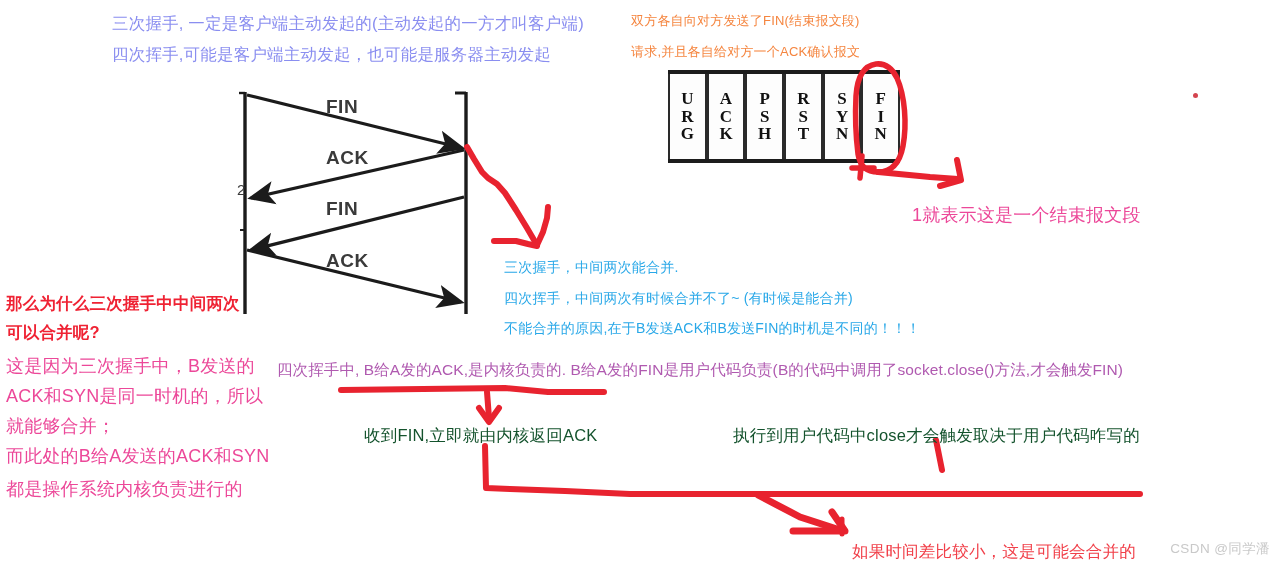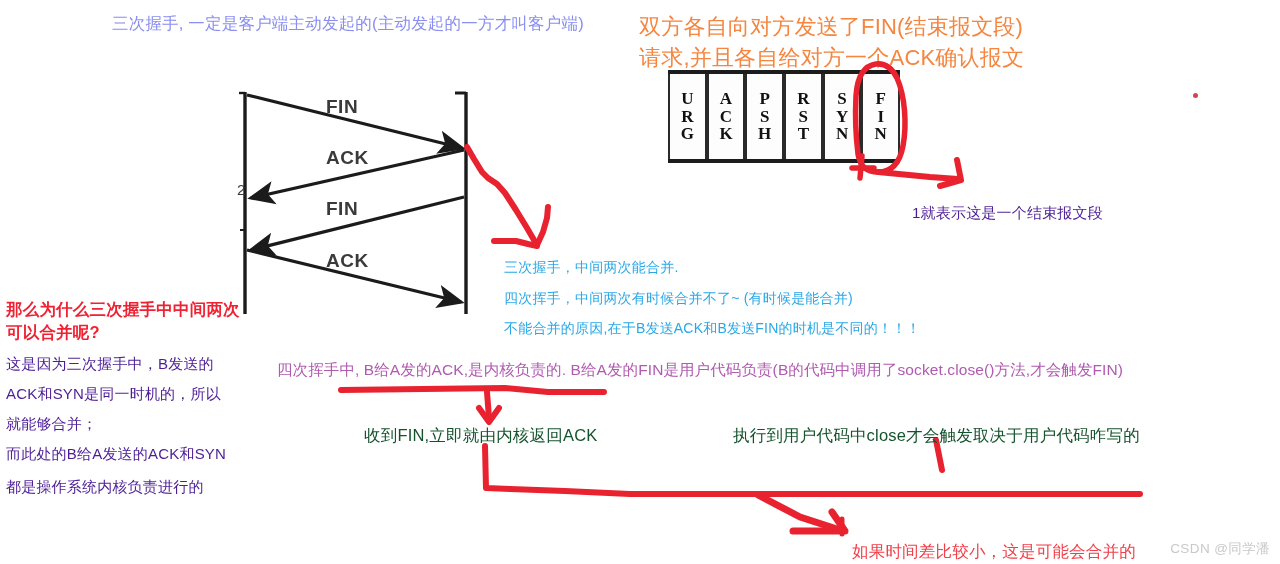--- a/index.html
+++ b/index.html
@@ -8,25 +8,25 @@
     background:#ffffff;
     font-family:"Liberation Sans","DejaVu Sans",sans-serif;
     overflow:hidden;
     position:relative;
   }
   #stage{position:absolute;left:0;top:0;width:1280px;height:564px;}
   .ann{position:absolute;white-space:nowrap;line-height:1.25;}
 
   
   .c-periwinkle{color:#8a8ef0;font-size:16.5px;letter-spacing:.2px;}
-  .c-orange{color:#f5853f;font-size:22px;letter-spacing:.2px;margin-left:8px;}
+  .c-orange{color:#f5853f;font-size:13px;letter-spacing:.2px;}
   .c-cyan{color:#29a8e8;font-size:14px;letter-spacing:.2px;}
   .c-magenta{color:#b05ab0;font-size:15.5px;letter-spacing:.1px;}
   .c-red{color:#f1404a;font-size:16.5px;letter-spacing:.2px;}
-  .c-redsoft{color:#4c1d95;font-size:15px;letter-spacing:.2px;}
+  .c-redsoft{color:#ec4899;font-size:18px;letter-spacing:.2px;}
   .c-redbold{color:#ef2233;font-size:16.5px;font-weight:bold;letter-spacing:.2px;}
   .c-orange2{color:#14532d;font-size:16.5px;letter-spacing:.2px;}
 
   
   .vec{position:absolute;left:0;top:0;width:1280px;height:564px;pointer-events:none;}
 
   
   #flags{
     position:absolute;left:668px;top:70px;
     width:232px;height:85px;
@@ -57,20 +57,21 @@
     position:absolute;left:1193px;top:93px;width:5px;height:5px;
     background:#d4444f;border-radius:50%;
   }
 </style>
 </head>
 <body>
 
 <div id="stage">
 
   <div class="ann c-periwinkle" style="left:112px;top:13px;">三次握手, 一定是客户端主动发起的(主动发起的一方才叫客户端)</div>
+  <div class="ann c-periwinkle" style="left:112px;top:44px;">四次挥手,可能是客户端主动发起，也可能是服务器主动发起</div>
 
   <div class="ann c-orange" style="left:631px;top:13px;">双方各自向对方发送了FIN(结束报文段)</div>
   <div class="ann c-orange" style="left:631px;top:44px;">请求,并且各自给对方一个ACK确认报文</div>
 
   <div id="flags">
     <div class="cell">
       <span>U</span>
       <span>R</span>
       <span>G</span>
     </div>
@@ -152,21 +153,21 @@
 
     <path d="M485,446 L486,488 L510,489 L565,491 L630,494 L760,494 L980,494 L1140,494" fill="none" stroke="#e8232f" stroke-width="6" stroke-linecap="round" stroke-linejoin="round"></path>
     <path d="M758,495 L800,517 L840,530" fill="none" stroke="#e8232f" stroke-width="7" stroke-linecap="round" stroke-linejoin="round"></path>
     <path d="M793,531 L845,531 L832,512" fill="none" stroke="#e8232f" stroke-width="7" stroke-linecap="round" stroke-linejoin="round"></path>
 
     <path d="M842,519 L842,534" fill="none" stroke="#e8232f" stroke-width="5" stroke-linecap="round"></path>
   </svg>
 
   <div class="ann c-redsoft" style="left:912px;top:204px;">1就表示这是一个结束报文段</div>
 
-  <div class="ann c-redbold" style="left:6px;top:299px;">那么为什么三次握手中中间两次</div>
+  <div class="ann c-redbold" style="left:6px;top:293px;">那么为什么三次握手中中间两次</div>
   <div class="ann c-redbold" style="left:6px;top:322px;">可以合并呢?</div>
   <div class="ann c-redsoft" style="left:6px;top:355px;">这是因为三次握手中，B发送的</div>
   <div class="ann c-redsoft" style="left:6px;top:385px;">ACK和SYN是同一时机的，所以</div>
   <div class="ann c-redsoft" style="left:6px;top:415px;">就能够合并；</div>
   <div class="ann c-redsoft" style="left:6px;top:445px;">而此处的B给A发送的ACK和SYN</div>
   <div class="ann c-redsoft" style="left:6px;top:478px;">都是操作系统内核负责进行的</div>
 
   <div class="ann c-cyan" style="left:504px;top:259px;">三次握手，中间两次能合并.</div>
   <div class="ann c-cyan" style="left:504px;top:290px;text-align:right;">四次挥手，中间两次有时候合并不了~ (有时候是能合并)</div>
   <div class="ann c-cyan" style="left:504px;top:320px;">不能合并的原因,在于B发送ACK和B发送FIN的时机是不同的！！！</div>

